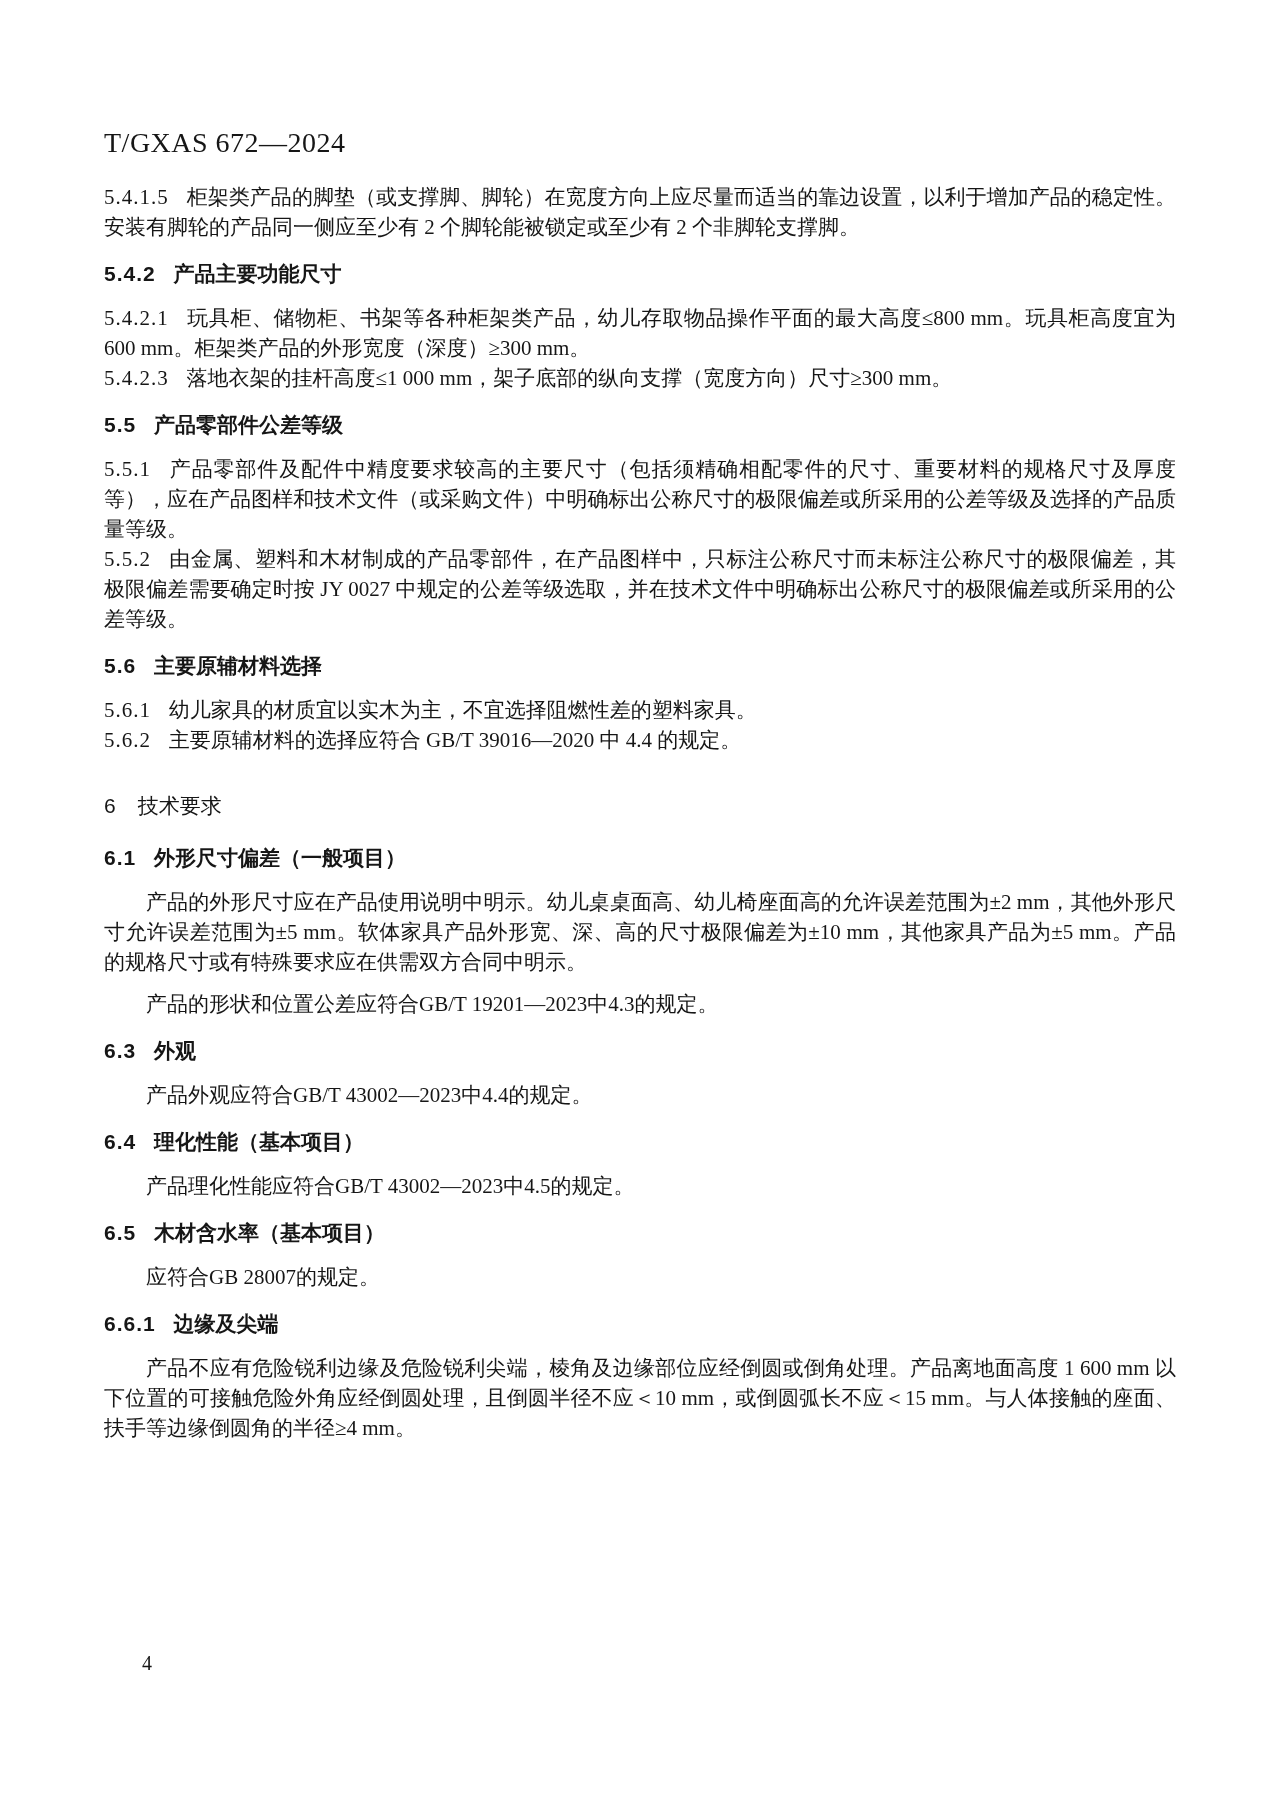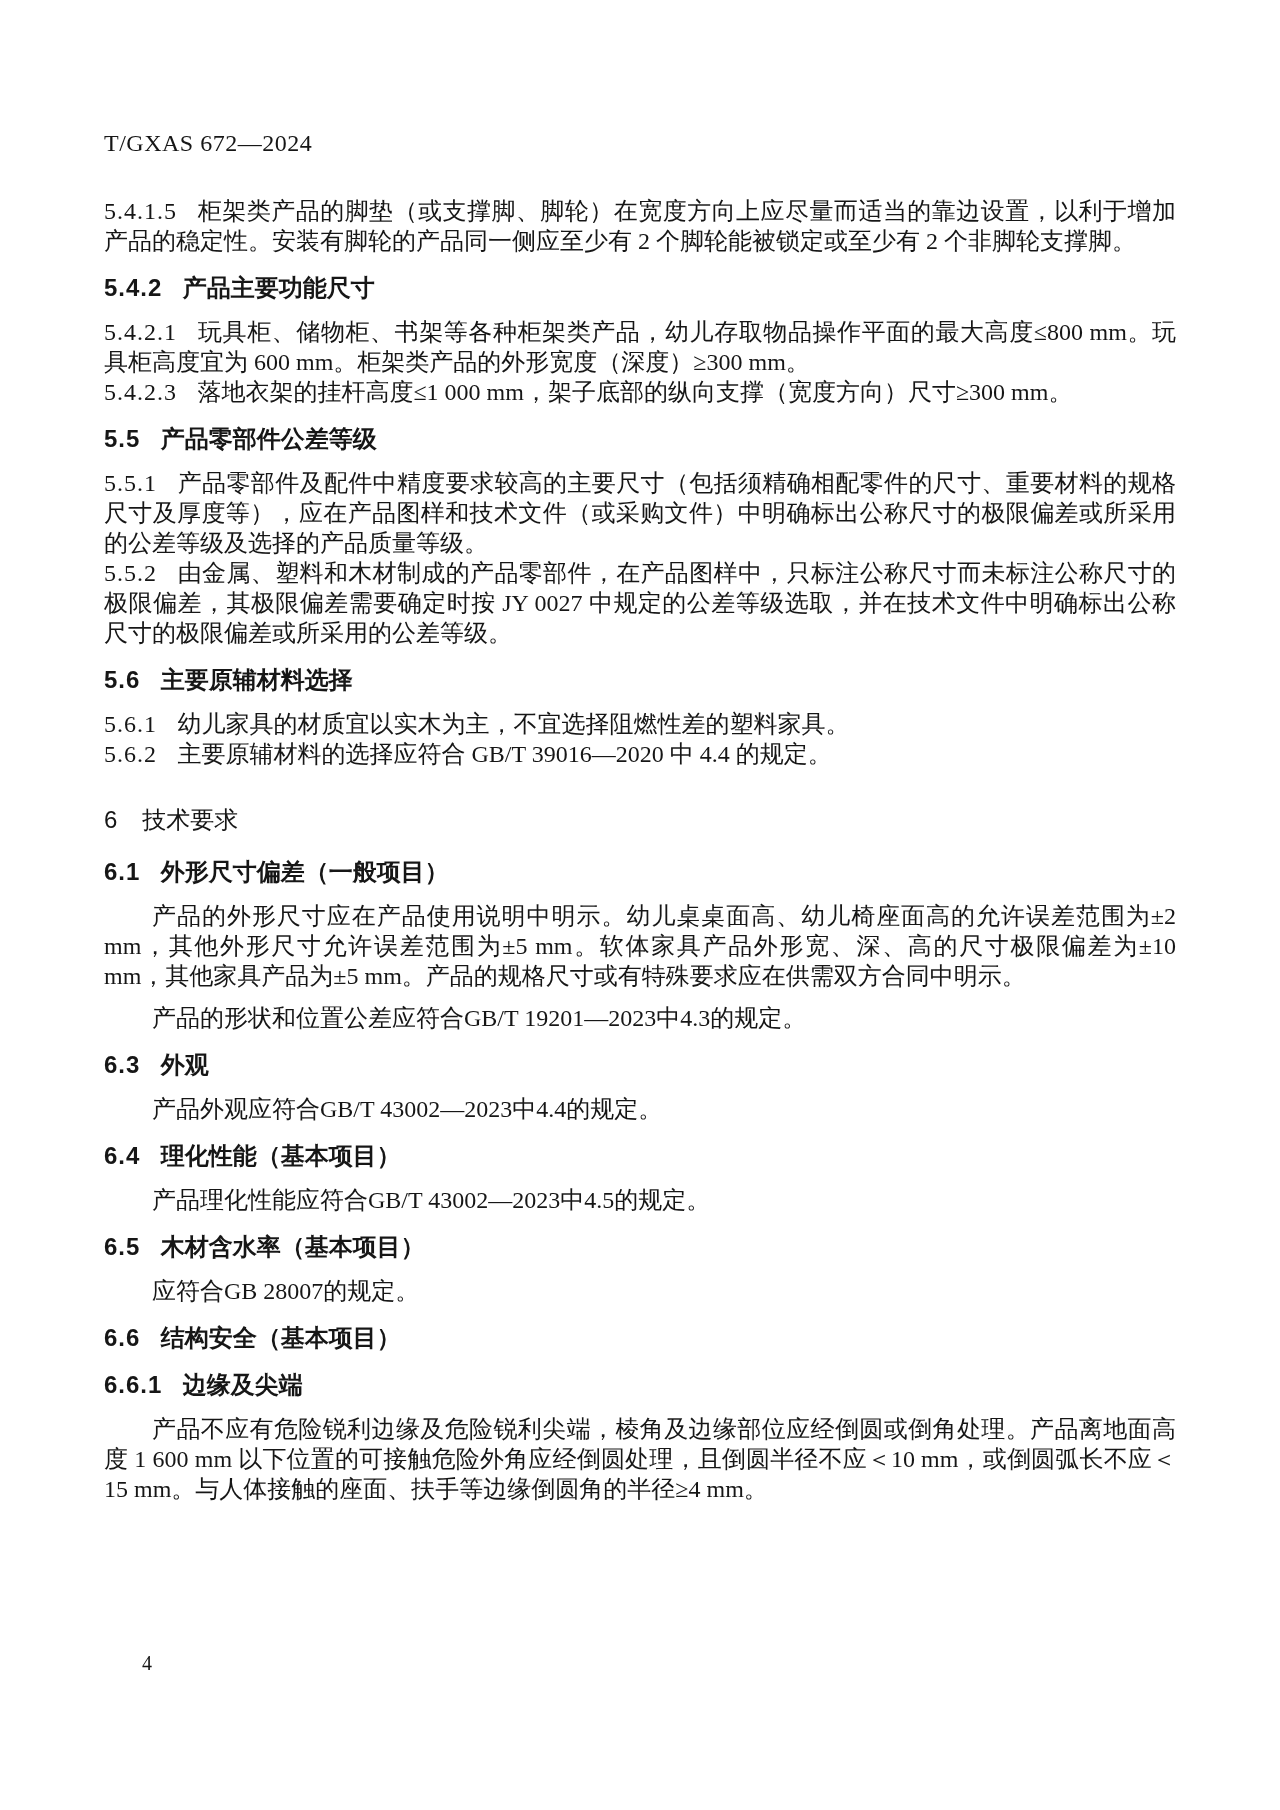--- a/index.html
+++ b/index.html
@@ -12,28 +12,28 @@
     color: #161616;
     overflow: hidden;
   }
   .page {
     position: relative;
     width: 1280px;
     height: 1810px;
     padding: 130px 104px 0 104px;
   }
   .doc-header {
-    font-size: 24px;
+    font-size: 28px;
     line-height: 26px;
     letter-spacing: 0.5px;
     font-family: "Liberation Serif", "DejaVu Serif", serif;
   }
   .content {
-    margin-top: 40px;
-    font-size: 24px;
+    margin-top: 26px;
+    font-size: 21px;
     line-height: 30px;
     text-align: justify;
   }
   
   .clause {
     font-family: "Liberation Serif", "DejaVu Serif", serif;
   }
   
   .heading {
     font-family: "Liberation Sans", "DejaVu Sans", sans-serif;
@@ -85,19 +85,18 @@
       <div class="chapter"><span class="num">6</span>技术要求</div>
       <div class="heading"><span class="num">6.1</span>外形尺寸偏差（一般项目）</div>
       <div class="para">产品的外形尺寸应在产品使用说明中明示。幼儿桌桌面高、幼儿椅座面高的允许误差范围为±2 mm，其他外形尺寸允许误差范围为±5 mm。软体家具产品外形宽、深、高的尺寸极限偏差为±10 mm，其他家具产品为±5 mm。产品的规格尺寸或有特殊要求应在供需双方合同中明示。</div>
       <div class="para">产品的形状和位置公差应符合GB/T 19201—2023中4.3的规定。</div>
       <div class="heading"><span class="num">6.3</span>外观</div>
       <div class="para">产品外观应符合GB/T 43002—2023中4.4的规定。</div>
       <div class="heading"><span class="num">6.4</span>理化性能（基本项目）</div>
       <div class="para">产品理化性能应符合GB/T 43002—2023中4.5的规定。</div>
       <div class="heading"><span class="num">6.5</span>木材含水率（基本项目）</div>
       <div class="para">应符合GB 28007的规定。</div>
-      <div class="heading"><span class="num">6.6</span>结构安全（基本项目）</div>
       <div class="heading"><span class="num">6.6.1</span>边缘及尖端</div>
       <div class="para">产品不应有危险锐利边缘及危险锐利尖端，棱角及边缘部位应经倒圆或倒角处理。产品离地面高度 1 600 mm 以下位置的可接触危险外角应经倒圆处理，且倒圆半径不应＜10 mm，或倒圆弧长不应＜15 mm。与人体接触的座面、扶手等边缘倒圆角的半径≥4 mm。</div>
     </div>
 
   <div class="page-number">4</div>
 </div>
 
 </body></html>

